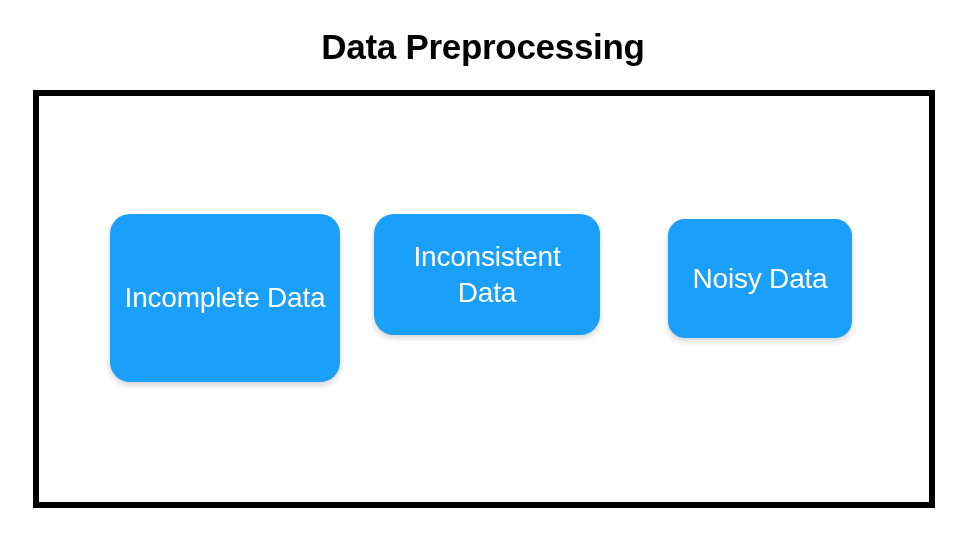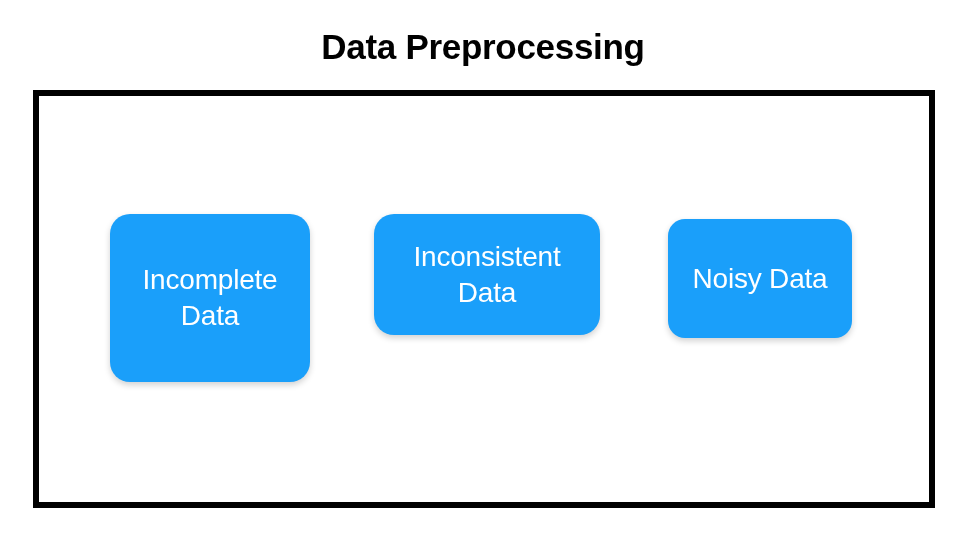--- a/index.html
+++ b/index.html
@@ -68,21 +68,21 @@
     line-height: 36px;
     letter-spacing: -0.2px;
     padding: 0 10px;
     white-space: pre-line;
   }
 
   
   .node-incomplete {
     left: 110px;
     top: 214px;
-    width: 200px;
+    width: 230px;
     height: 168px;
   }
 
   .node-inconsistent {
     left: 374px;
     top: 214px;
     width: 226px;
     height: 121px;
   }
 

